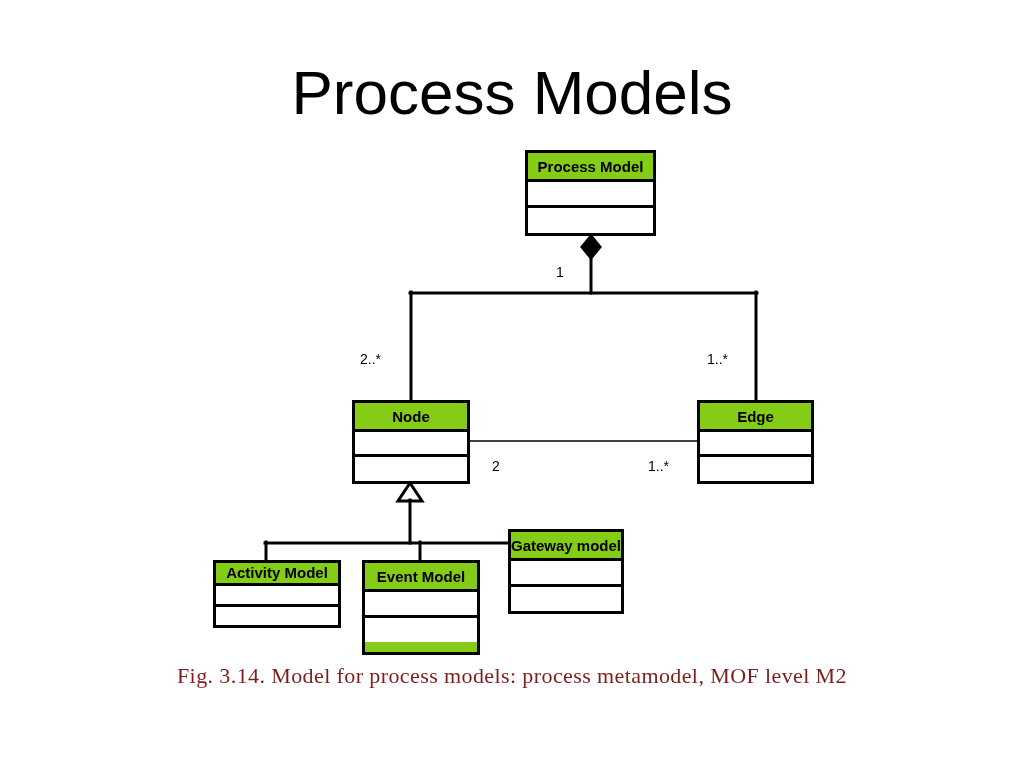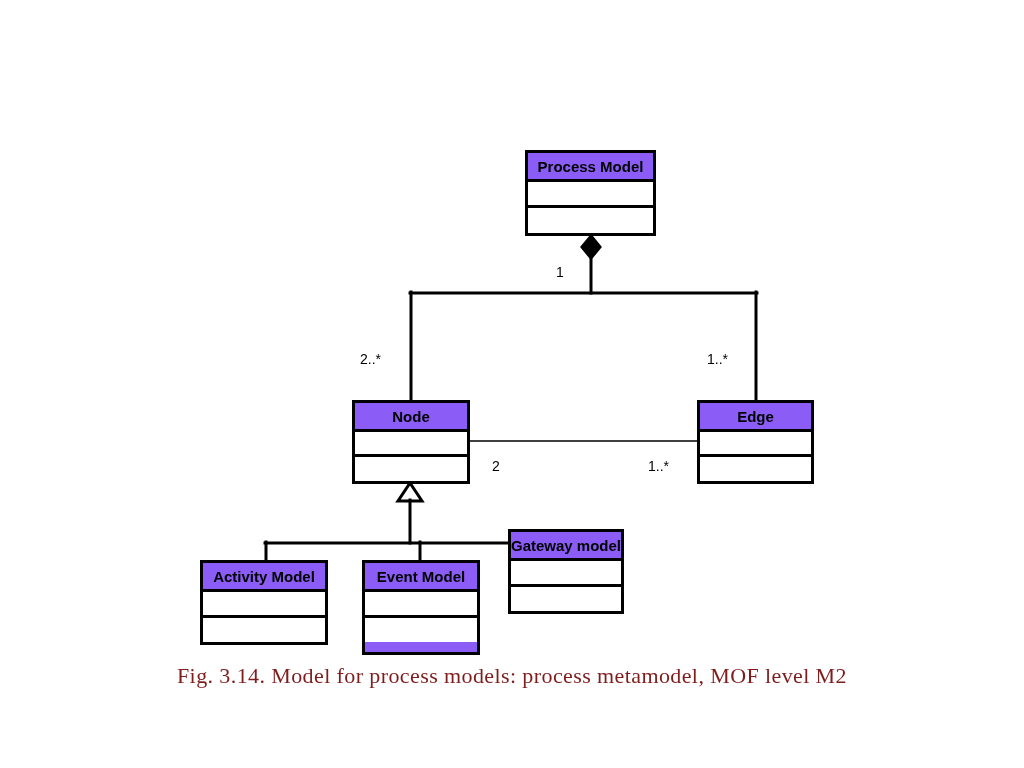--- a/index.html
+++ b/index.html
@@ -48,21 +48,21 @@
   }
   #diagram svg {
     display: block;
   }
 
   
   .uml-class {
     position: absolute;
     box-sizing: border-box;
     border: 3px solid #000000;
-    background: #8b5cf6;
+    background: #84cc16;
     display: flex;
     flex-direction: column;
   }
   .uml-name {
     box-sizing: border-box;
     border-bottom: 3px solid #000000;
     text-align: center;
     font-family: "Liberation Sans", sans-serif;
     font-weight: 700;
     color: #000000;
@@ -91,21 +91,21 @@
   #cls-node { left: 352px; top: 400px; width: 118px; height: 84px; }
   #cls-node .uml-name  { height: 29px; font-size: 15px; }
   #cls-node .uml-attrs { height: 25px; }
   #cls-node .uml-ops   { height: 24px; }
 
   #cls-edge { left: 697px; top: 400px; width: 117px; height: 84px; }
   #cls-edge .uml-name  { height: 29px; font-size: 15px; }
   #cls-edge .uml-attrs { height: 25px; }
   #cls-edge .uml-ops   { height: 24px; }
 
-  #cls-activity-model { left: 200px; top: 560px; width: 128px; height: 85px; }
+  #cls-activity-model { left: 213px; top: 560px; width: 128px; height: 68px; }
   #cls-activity-model .uml-name  { height: 29px; font-size: 15px; }
   #cls-activity-model .uml-attrs { height: 26px; }
   #cls-activity-model .uml-ops   { height: 24px; }
 
   #cls-event-model { left: 362px; top: 560px; width: 118px; height: 95px; }
   #cls-event-model .uml-name  { height: 29px; font-size: 15px; }
   #cls-event-model .uml-attrs { height: 26px; }
   #cls-event-model .uml-ops   { height: 24px; }
 
   #cls-gateway-model { left: 508px; top: 529px; width: 116px; height: 85px; }
@@ -142,20 +142,21 @@
     color: #7f1d1d;
     white-space: nowrap;
     letter-spacing: 0.4px;
   }
 </style>
 </head>
 <body>
 
 <div id="slide">
 
+  <div id="slide-title">Process Models</div>
 
   <div id="diagram">
     <svg width="1024" height="768" viewBox="0 0 1024 768">
 
       <polygon points="591,236 600,247 591,258 582,247" fill="#000000" stroke="#000000" stroke-width="3"></polygon>
 
       <line x1="591" y1="257" x2="591" y2="293" stroke="#000000" stroke-width="3" stroke-linecap="square"></line>
 
       <line x1="410" y1="293" x2="757" y2="293" stroke="#000000" stroke-width="3" stroke-linecap="square"></line>
 

